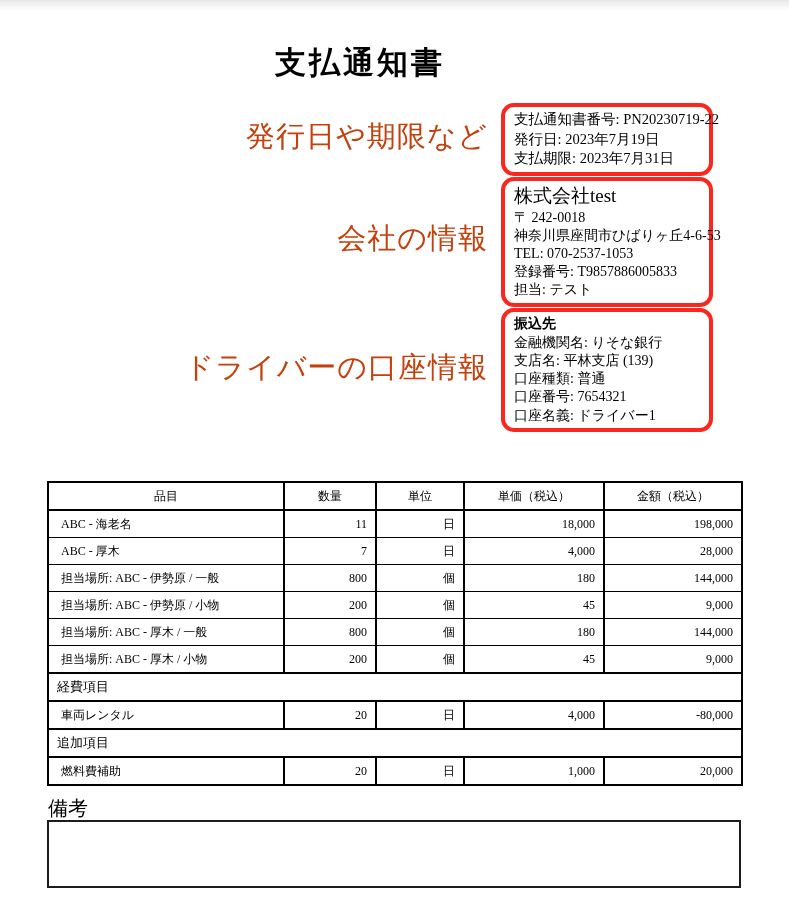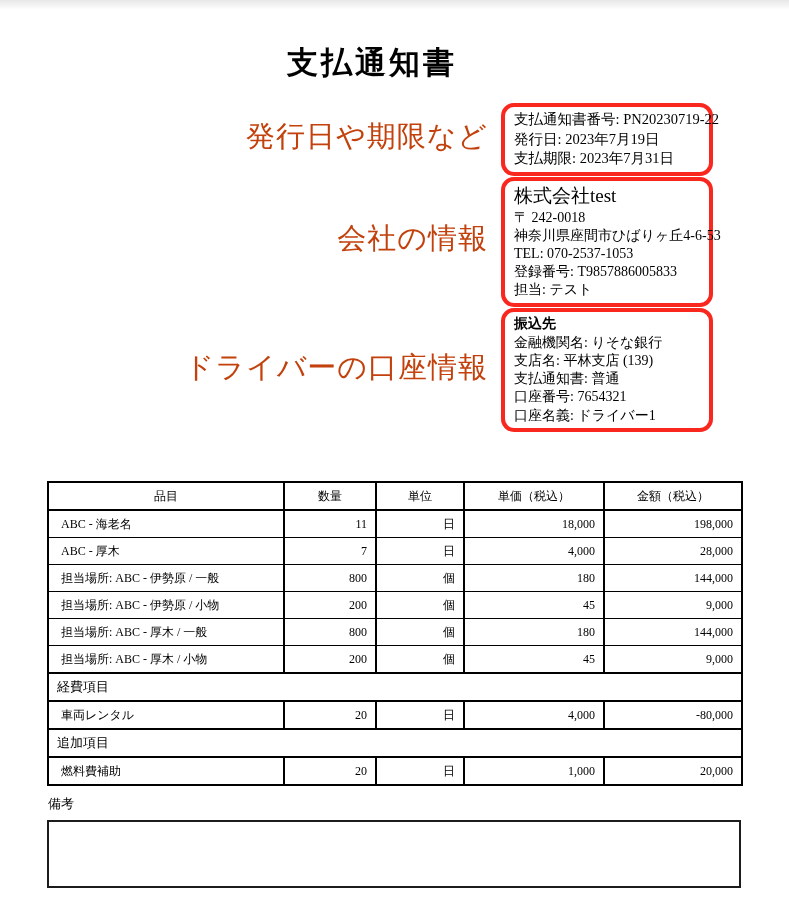--- a/index.html
+++ b/index.html
@@ -7,21 +7,21 @@
     position:relative; width:789px; height:917px; background:#ffffff;
     font-family:"Liberation Serif", serif; color:#000; overflow:hidden;
   }
   .top-shade {
     position:absolute; top:0; left:0; width:789px; height:10px;
     background:linear-gradient(#e7e7e7, #ffffff);
   }
   .doc-title {
     position:absolute; top:42px; left:0; width:720px; text-align:center;
     font-family:"Liberation Sans", sans-serif; font-weight:bold;
-    font-size:31px; letter-spacing:3px;margin-left:12px;
+    font-size:31px; letter-spacing:3px;
   }
   .anno-label {
     position:absolute; right:301px; white-space:nowrap;
     font-family:"Liberation Sans", sans-serif; font-weight:400;
     font-size:29px; color:#c2410c; letter-spacing:1px;
   }
   #label-issue   { top:117px; }
   #label-company { top:219px; }
   #label-account { top:348px; }
 
@@ -48,21 +48,21 @@
     padding:3px 8px; height:20px; overflow:hidden; white-space:nowrap;
     font-weight:normal; font-size:12px;
   }
   .items th { text-align:center; border-bottom-width:2px; }
   .items td.num  { text-align:right; }
   .items td.name { text-align:left;padding-left:12px; }
   .items tr.section td {
     border-top-width:2px; border-bottom-width:2px; font-size:13px;
     text-align:left;
   }
-  .remarks-label { position:absolute; top:795px; left:48px; font-size:13px; }
+  .remarks-label { position:absolute; top:795px; left:48px; font-size:20px; }
   .remarks-box {
     position:absolute; top:820px; left:47px; width:694px; height:68px;
     box-sizing:border-box; border:2px solid #1c1c1c; background:#fff;
   }
 </style>
 </head>
 <body>
 
 <div class="page">
   <div class="top-shade"></div>
@@ -85,21 +85,21 @@
     <div class="box-line">神奈川県座間市ひばりヶ丘4-6-53</div>
     <div class="box-line">TEL: 070-2537-1053</div>
     <div class="box-line">登録番号: T9857886005833</div>
     <div class="box-line">担当: テスト</div>
   </div>
 
   <div class="red-box" id="box-bank">
     <div class="bank-heading">振込先</div>
     <div class="box-line">金融機関名: りそな銀行</div>
     <div class="box-line">支店名: 平林支店 (139)</div>
-    <div class="box-line">支払通知書: 普通</div>
+    <div class="box-line">口座種類: 普通</div>
     <div class="box-line">口座番号: 7654321</div>
     <div class="box-line">口座名義: ドライバー1</div>
   </div>
 
   <table class="items">
     <colgroup>
       <col style="width:236px">
         <col style="width:92px">
         <col style="width:88px">
         <col style="width:140px">

